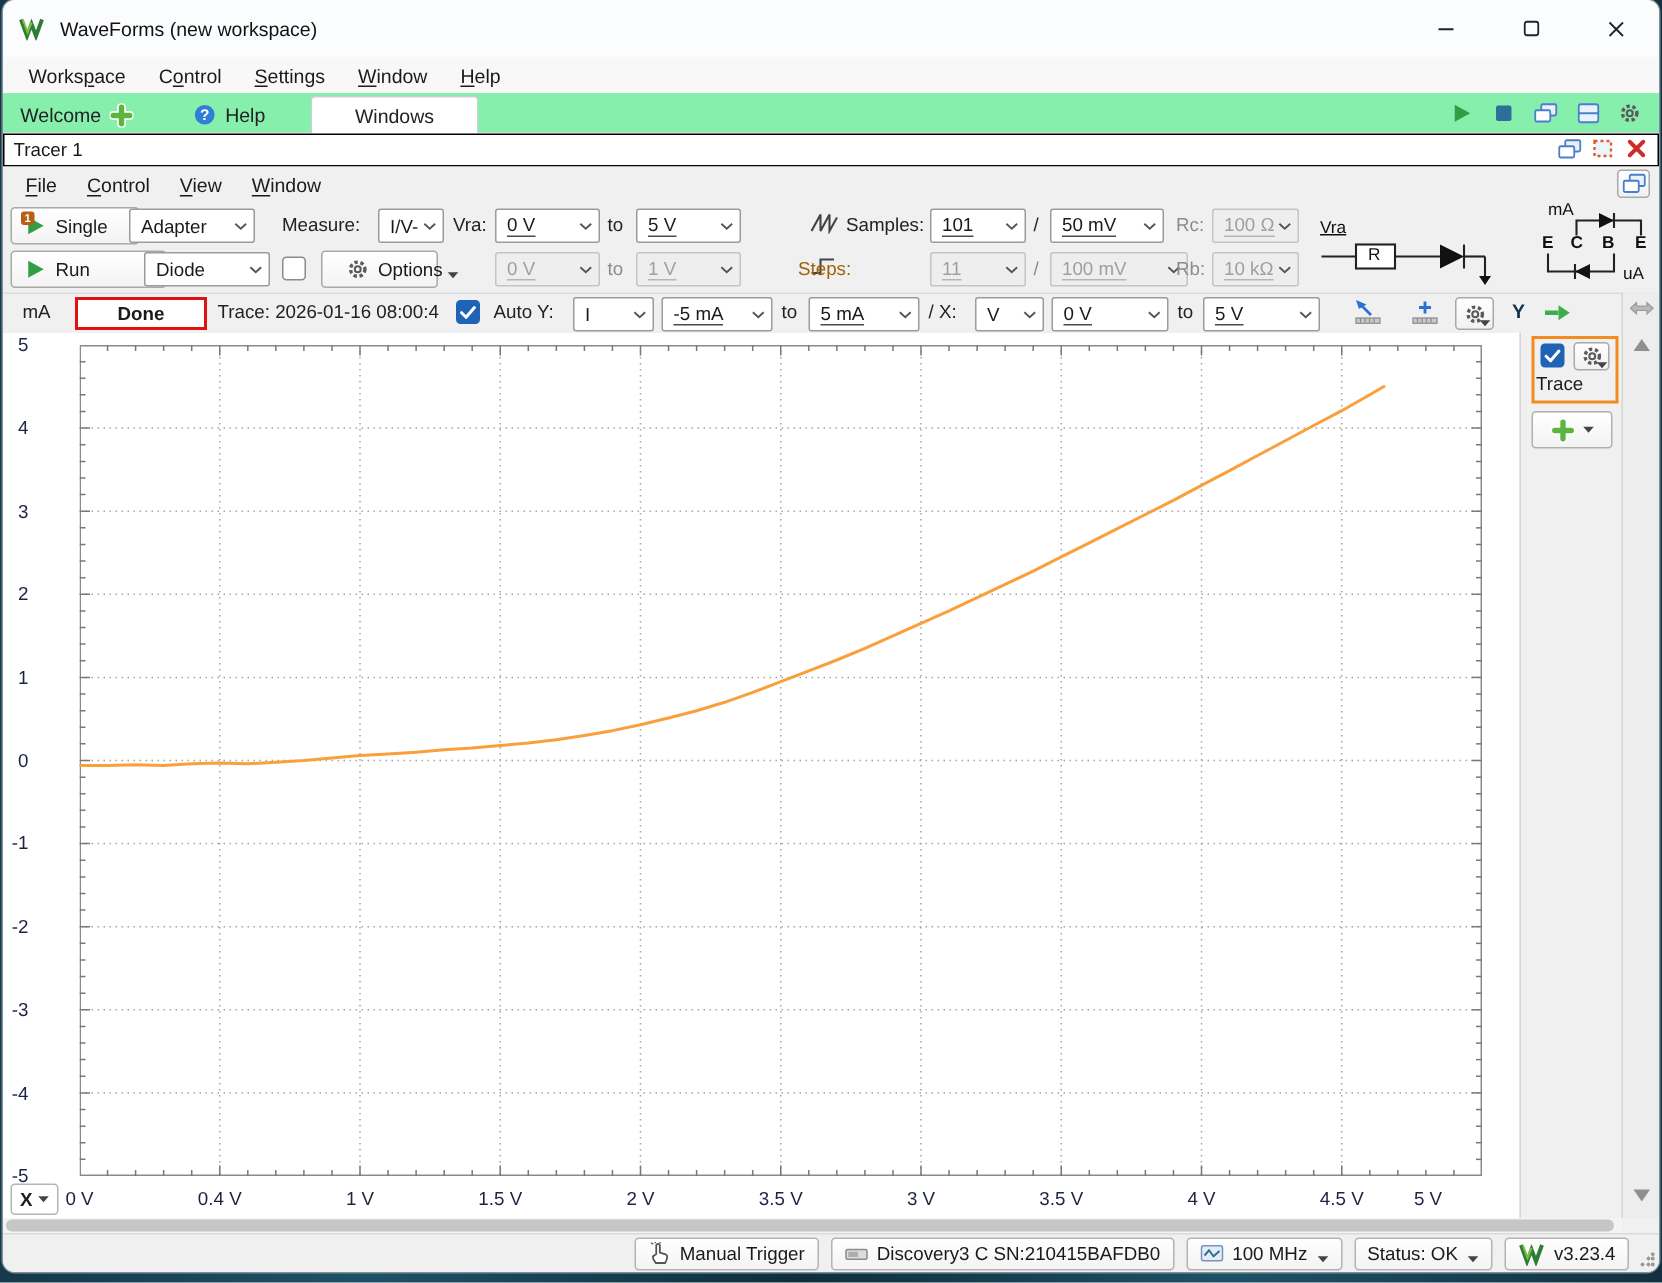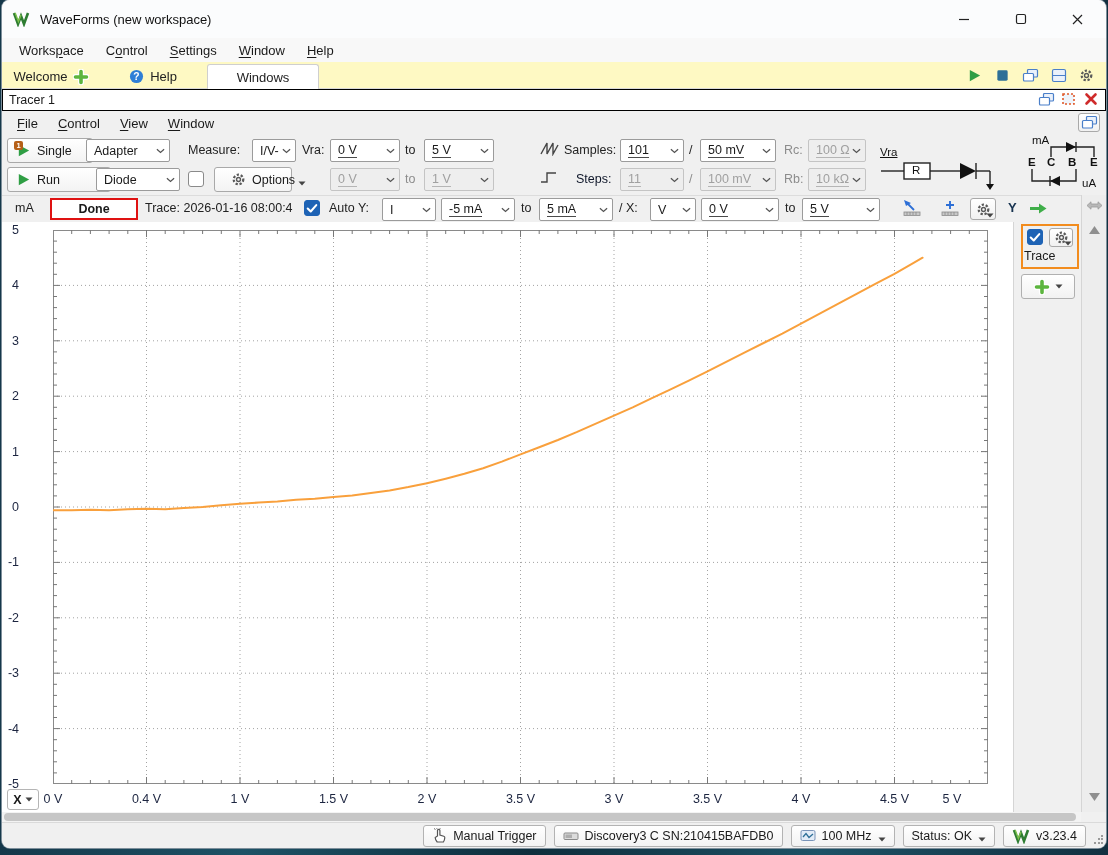--- a/index.html
+++ b/index.html
@@ -13,21 +13,21 @@
   
   .titlebar{position:absolute;left:0;top:0;width:100%;height:38px;background:#fbfcfd;display:flex;align-items:center;}
   .titlebar .apptitle{margin-left:10px;font-size:13px;color:#111;}
   .winctl{position:absolute;right:0;top:0;height:38px;display:flex;}
   .winctl .wbtn{width:57px;height:38px;display:flex;align-items:center;justify-content:center;}
   
   .menubar{position:absolute;left:0;top:38px;width:100%;height:24px;background:#f8f8f8;display:flex;align-items:center;padding-left:8px;box-sizing:border-box;gap:4px;}
   .menu-item{padding:2px 9px;font-size:13px;color:#1a1a1a;}
   .menu-item u{text-underline-offset:2px;}
   
-  .tabbar{position:absolute;left:0;top:62px;width:100%;height:27px;background:#fef9c3;border-bottom:1px solid #d9d9d9;box-sizing:border-box;}
+  .tabbar{position:absolute;left:0;top:62px;width:100%;height:27px;background:#86efac;border-bottom:1px solid #d9d9d9;box-sizing:border-box;}
   .tab{position:absolute;top:2px;height:24px;display:flex;align-items:center;justify-content:center;gap:6px;font-size:13px;color:#222;}
   .tab.active{background:#fff;border:1px solid #cfcfcf;border-bottom:1px solid #fff;border-radius:3px 3px 0 0;height:25px;}
   .tabbtns{position:absolute;right:8px;top:3px;display:flex;gap:5px;align-items:center;}
   .tabbtns .ibtn{width:23px;height:21px;display:flex;align-items:center;justify-content:center;}
   
   .tracer-title{position:absolute;left:0;top:89px;width:100%;height:22px;background:#fff;border:1px solid #000;box-sizing:border-box;display:flex;align-items:center;}
   .tracer-title .tt{margin-left:6px;font-size:12.5px;}
   .tt-icons{position:absolute;right:6px;top:2px;display:flex;gap:7px;align-items:center;}
   
   .tracer-menu{position:absolute;left:0;top:111px;width:100%;height:24px;background:#f0f0f0;display:flex;align-items:center;padding-left:6px;box-sizing:border-box;gap:2px;}
@@ -365,31 +365,31 @@
           <svg width="9" height="6" viewBox="0 0 10 6">
             <polyline points="1,1 5,4.6 9,1" fill="none" stroke="#555" stroke-width="1.4"></polyline>
           </svg>
         </span>
     </div>
     <span style="position:absolute;left:538px;top:35px;">
         <svg width="17" height="15" viewBox="0 0 17 15">
           <polyline points="1,12 7,12 7,3 16,3" fill="none" stroke="#444" stroke-width="1.4"></polyline>
         </svg>
       </span>
-    <span class="lbl" style="left:574px;top:37px;color:#0f172a;">Steps:</span>
+    <span class="lbl" style="left:530px;top:37px;color:#a16207;">Steps:</span>
     <div class="dd dis" style="left:618px;top:33px;width:64px;">
       <span class="v uv">11</span>
         <span>
           <svg width="9" height="6" viewBox="0 0 10 6">
             <polyline points="1,1 5,4.6 9,1" fill="none" stroke="#555" stroke-width="1.4"></polyline>
           </svg>
         </span>
     </div>
     <span class="lbl" style="left:687px;top:37px;color:#8c8c8c;">/</span>
-    <div class="dd dis" style="left:698px;top:33px;width:76px;">
+    <div class="dd dis" style="left:698px;top:33px;width:92px;">
       <span class="v uv">100 mV</span>
         <span>
           <svg width="9" height="6" viewBox="0 0 10 6">
             <polyline points="1,1 5,4.6 9,1" fill="none" stroke="#555" stroke-width="1.4"></polyline>
           </svg>
         </span>
     </div>
     <span class="lbl" style="left:782px;top:37px;color:#8c8c8c;">Rb:</span>
     <div class="dd dis" style="left:806px;top:33px;width:58px;">
       <span class="v uv">10 kΩ</span>

